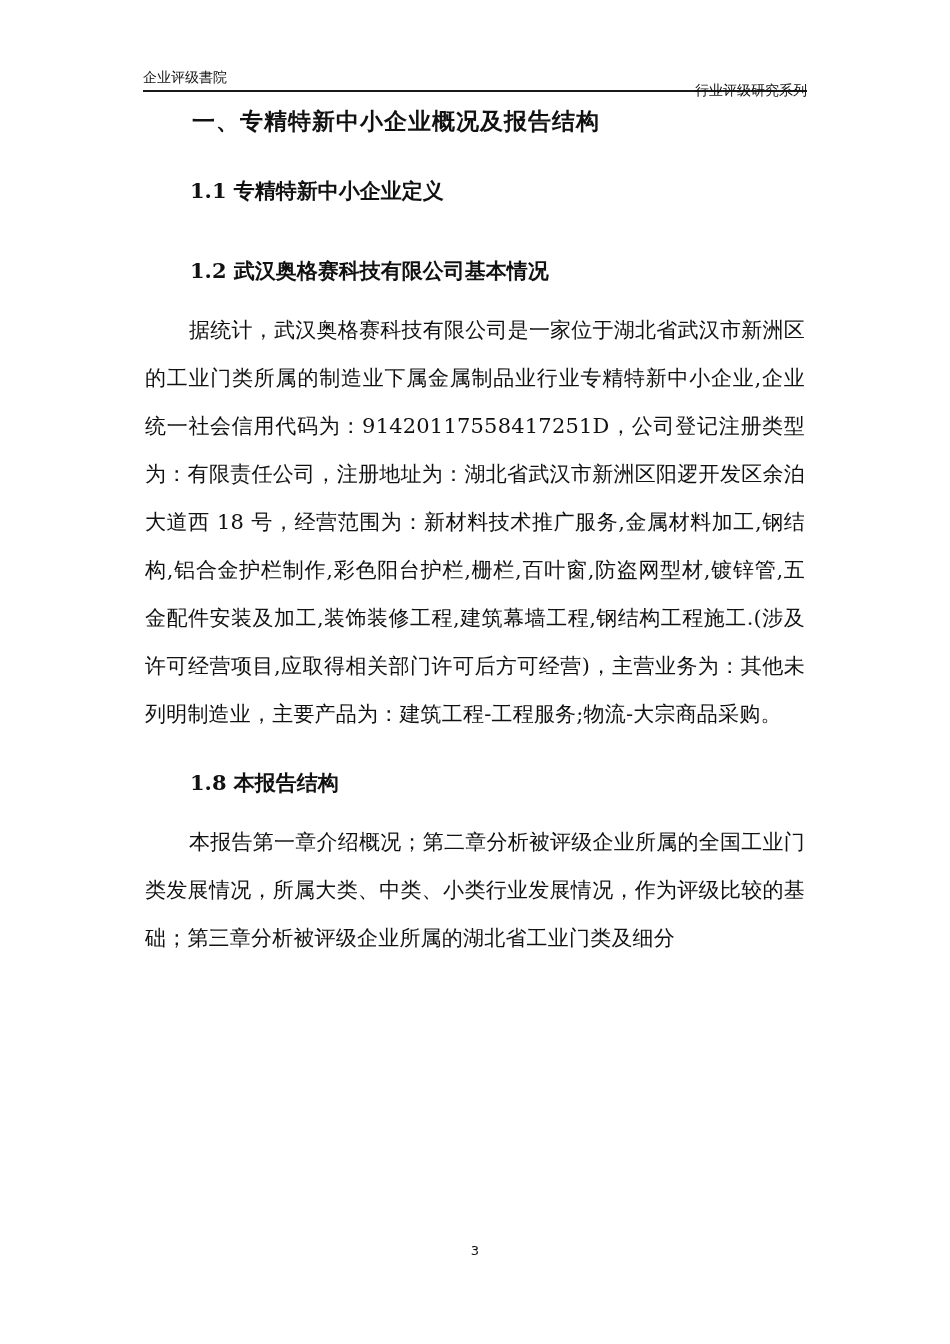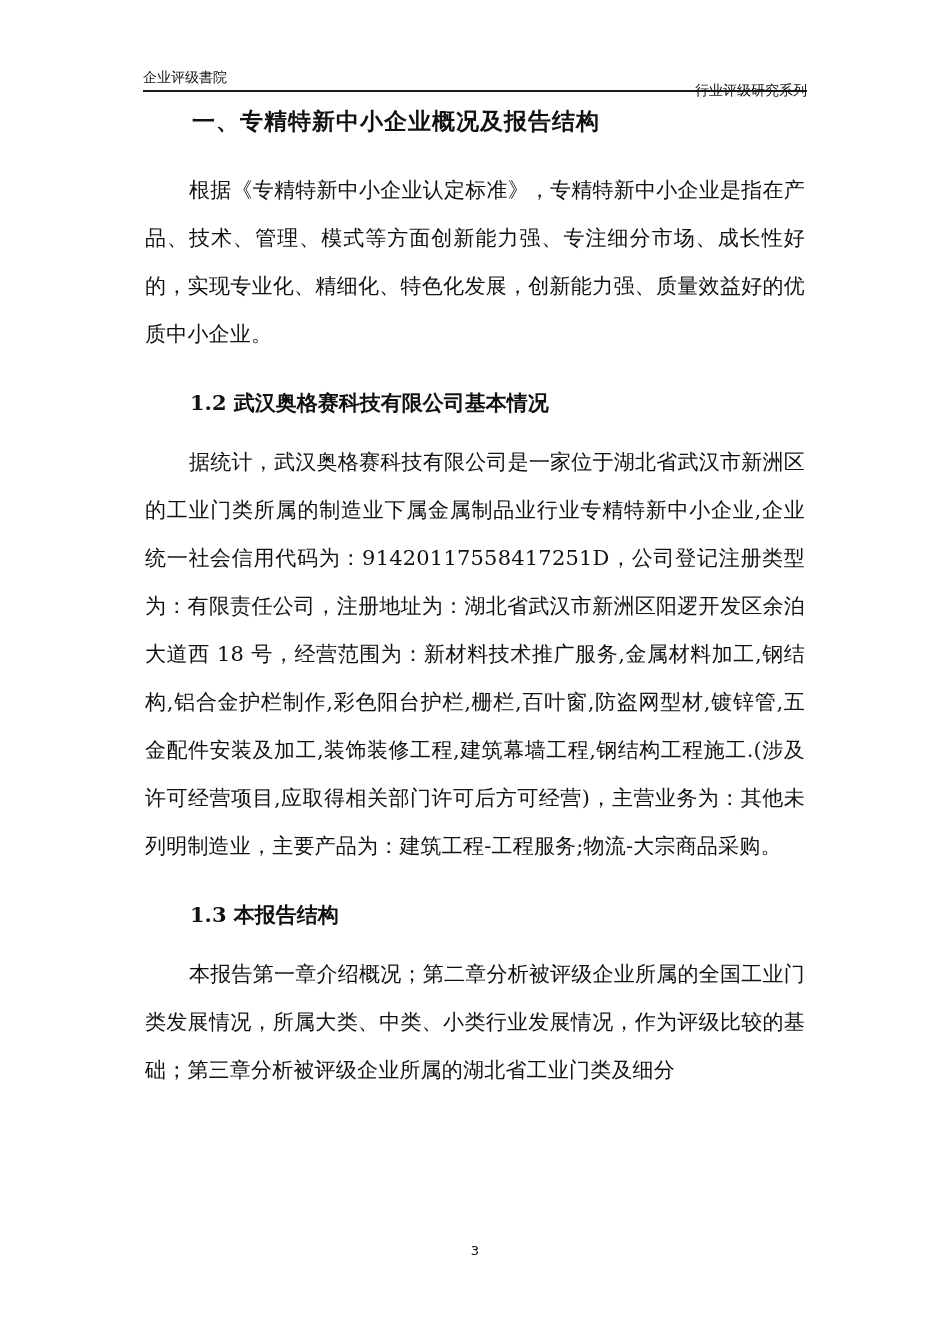--- a/index.html
+++ b/index.html
@@ -77,27 +77,27 @@
 
 <div class="page-header">
   <span class="left">企业评级書院</span>
   <span class="right">行业评级研究系列</span>
 </div>
 
 <div class="content">
   <h1 class="chapter-title">一、专精特新中小企业概况及报告结构</h1>
 
   <div class="gap-s"></div>
+  <h2 class="section-title">1.1 专精特新中小企业定义</h2>
   <div class="gap-s"></div>
-  <p class="para">根据《专精特新中小企业认定标准》，专精特新中小企业是指在产品、技术、管理、模式等方面创新能力强、专注细分市场、成长性好的，实现专业化、精细化、特色化发展，创新能力强、质量效益好的优质中小企业。</p>
 
   <div class="gap-s"></div>
   <h2 class="section-title">1.2 武汉奥格赛科技有限公司基本情况</h2>
   <div class="gap-s"></div>
   <p class="para">据统计，武汉奥格赛科技有限公司是一家位于湖北省武汉市新洲区的工业门类所属的制造业下属金属制品业行业专精特新中小企业,企业统一社会信用代码为：91420117558417251D，公司登记注册类型为：有限责任公司，注册地址为：湖北省武汉市新洲区阳逻开发区余泊大道西 18 号，经营范围为：新材料技术推广服务,金属材料加工,钢结构,铝合金护栏制作,彩色阳台护栏,栅栏,百叶窗,防盗网型材,镀锌管,五金配件安装及加工,装饰装修工程,建筑幕墙工程,钢结构工程施工.(涉及许可经营项目,应取得相关部门许可后方可经营)，主营业务为：其他未列明制造业，主要产品为：建筑工程-工程服务;物流-大宗商品采购。</p>
 
   <div class="gap-s"></div>
-  <h2 class="section-title">1.3 本报告结构</h2>
+  <h2 class="section-title">1.8 本报告结构</h2>
   <div class="gap-s"></div>
   <p class="para">本报告第一章介绍概况；第二章分析被评级企业所属的全国工业门类发展情况，所属大类、中类、小类行业发展情况，作为评级比较的基础；第三章分析被评级企业所属的湖北省工业门类及细分</p>
 </div>
 
 <div class="page-number">3</div>
 
 </body></html>

